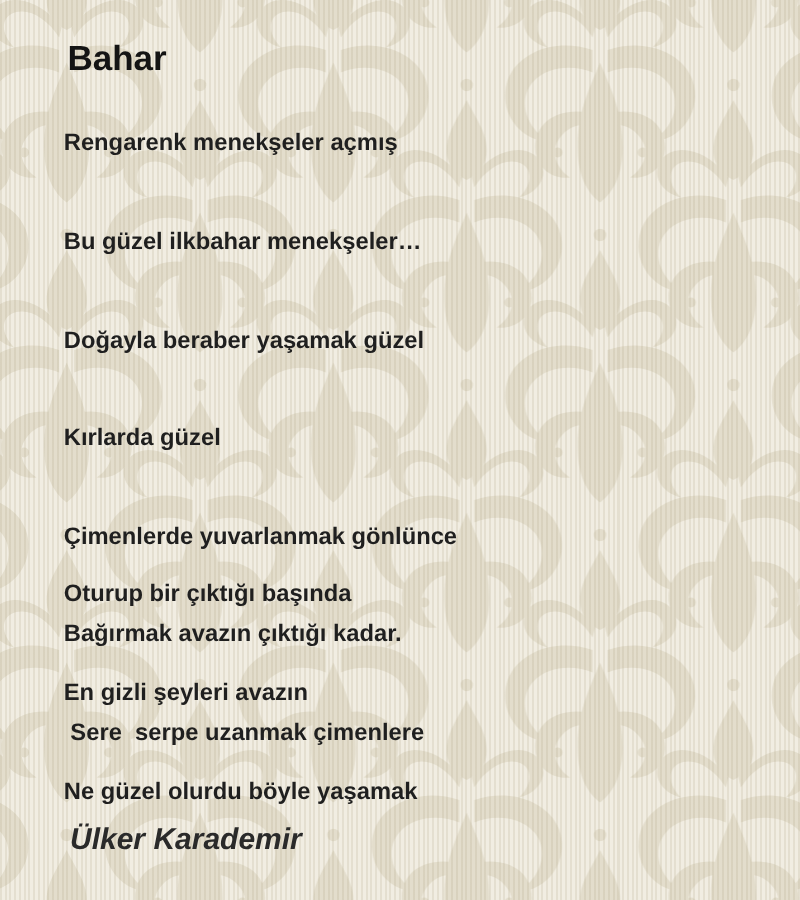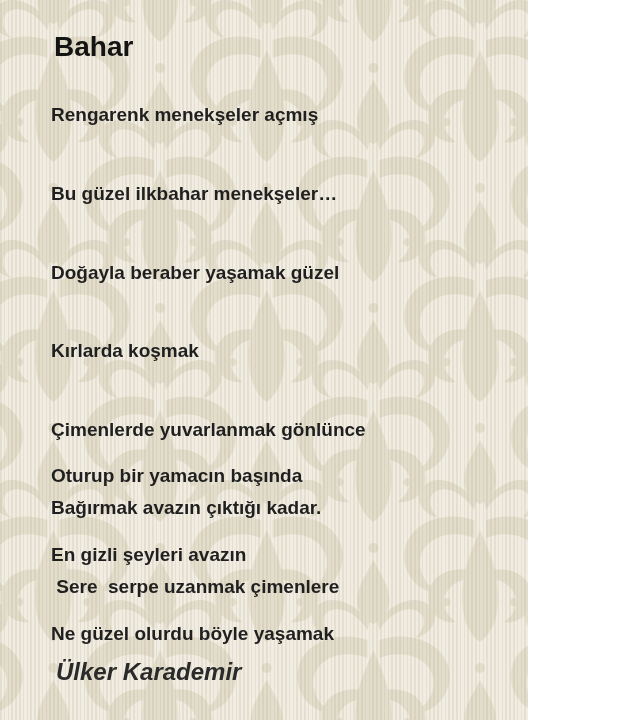--- a/index.html
+++ b/index.html
@@ -2,21 +2,21 @@
 <html><head>
 <meta charset="utf-8">
 <style>
   html, body {
     margin: 0;
     padding: 0;
     background: #ffffff;
   }
   .page {
     position: relative;
-    width: 528px;
+    width: 640px;
     height: 720px;
     overflow: hidden;
     font-family: "Liberation Sans", sans-serif;
   }
   .bg-base {
     position: absolute;
     inset: 0;
     background: #f1ede2;
   }
   .bg-motifs {
@@ -119,30 +119,30 @@
   <div class="bg-stripes"></div>
 
   <div class="content">
 
     <h1 class="poem-title">Bahar</h1>
 
     <div class="stanza stanza-1">
       <div class="poem-line">Rengarenk menekşeler açmış</div>
       <div class="poem-line">Bu güzel ilkbahar menekşeler…</div>
       <div class="poem-line">Doğayla beraber yaşamak güzel</div>
-      <div class="poem-line">Kırlarda koşmak</div>
+      <div class="poem-line">Kırlarda güzel</div>
       <div class="poem-line">Çimenlerde yuvarlanmak gönlünce</div>
       <div class="poem-line">Bağırmak avazın çıktığı kadar.</div>
       <div class="poem-line"> Sere  serpe uzanmak çimenlere</div>
       
       
     </div>
 
     <div class="stanza stanza-2">
-      <div class="poem-line">Oturup bir yamacın başında</div>
+      <div class="poem-line">Oturup bir çıktığı başında</div>
       <div class="poem-line">En gizli şeyleri avazın</div>
       <div class="poem-line">Ne güzel olurdu böyle yaşamak</div>
       
       
     </div>
 
     <div class="poem-author">Ülker Karademir</div>
 
   </div>
 </div>

